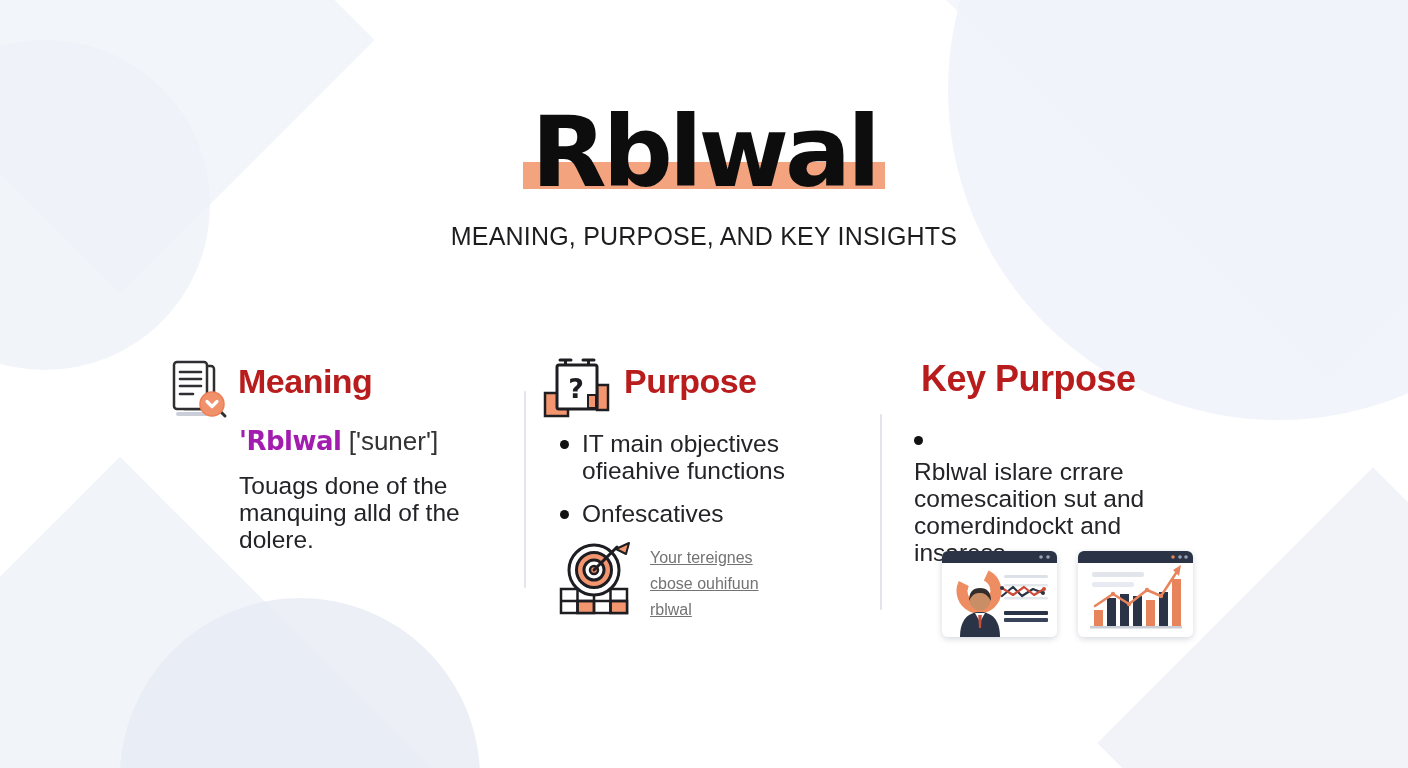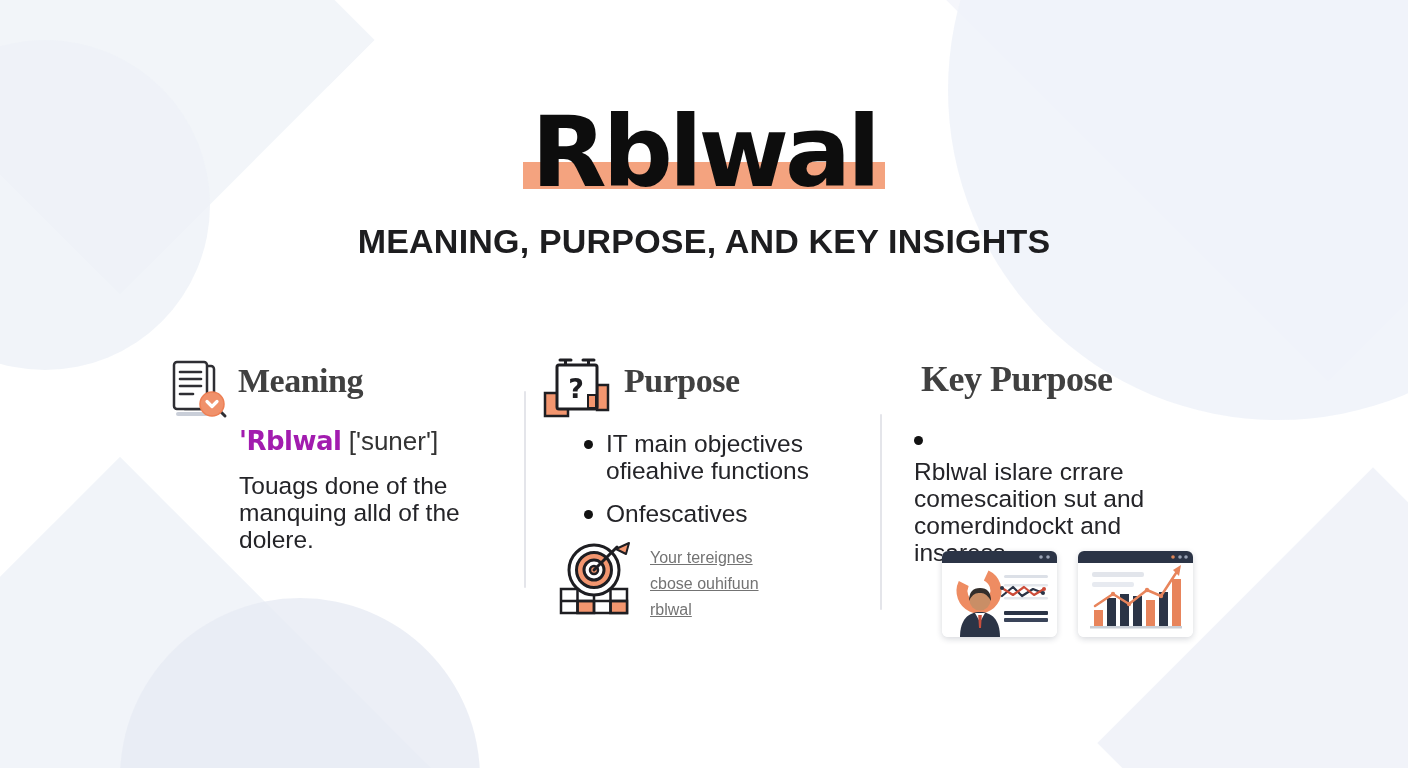--- a/index.html
+++ b/index.html
@@ -31,50 +31,50 @@
     font-weight:800; font-size:98px; line-height:1.04;
     letter-spacing:-4px; color:#0d0d0d;
     padding:0 6px;
   }
   .title-highlight {
     position:absolute; left:-2px; right:-2px; bottom:15px; height:27px;
     background:#F4A37F; z-index:-1;
   }
   .subtitle-wrap { position:absolute; left:0; top:222px; width:1408px; text-align:center; }
   .subtitle {
-    font-size:34px; letter-spacing:.2px; color:#1d1d1f; font-weight:700;
+    font-size:25px; letter-spacing:.2px; color:#1d1d1f; font-weight:400;
   }
 
   
   .divider { position:absolute; width:2px; background:#E4E5EA; border-radius:1px; }
   .divider-1 { left:524px; top:391px; height:197px; }
   .divider-2 { left:880px; top:414px; height:196px; }
 
   .heading {
     position:absolute;
-    font-family:Liberation Serif, serif;
-    font-weight:800; font-size:34px; color:#404040; letter-spacing:-.5px;
+    font-family:Liberation Sans, sans-serif;
+    font-weight:800; font-size:34px; color:#b91c1c; letter-spacing:-.5px;
     white-space:nowrap;
   }
   .body-text { color:#242428; font-size:24.5px; line-height:27px; }
   .multiline { white-space:pre-line; }
 
   
   .meaning-icon { position:absolute; left:165px; top:357px; width:64px; height:66px; }
   .meaning-heading { left:238px; top:362px; }
   .meaning-term { position:absolute; left:239px; top:426px; font-size:26px; color:#333; }
   .meaning-term b { font-family:"DejaVu Sans", sans-serif; font-weight:800; color:#a21caf; letter-spacing:-.5px; }
   .meaning-body { position:absolute; left:239px; top:472px; width:260px; }
 
   
   .purpose-icon { position:absolute; left:543px; top:355px; width:68px; height:70px; }
   .purpose-heading { left:624px; top:362px; }
   .bullet-item { display:flex; gap:13px; }
   .bullet-dot { width:9px; height:9px; border-radius:50%; background:#121212; margin-top:10px; flex:0 0 9px; }
-  .purpose-bullets { position:absolute; left:584px; top:430px; width:270px; display:flex; flex-direction:column; gap:16px; }
+  .purpose-bullets { position:absolute; left:560px; top:430px; width:270px; display:flex; flex-direction:column; gap:16px; }
   .purpose-callout-icon { position:absolute; left:556px; top:541px; width:78px; height:76px; }
   .purpose-callout-text { position:absolute; left:650px; top:545px; width:210px; font-size:16px; line-height:26px; color:#737373;text-decoration:underline; }
 
   
   .insights-heading { left:921px; top:358px; font-size:36px; }
   .insights-bullet { position:absolute; left:914px; top:426px; width:290px;flex-direction:column; }
   .thumbs { position:absolute; left:942px; top:551px; display:flex; gap:21px; }
   .thumb {
     width:115px; height:86px; background:#fff; border-radius:6px; overflow:hidden;
     box-shadow:0 2px 6px rgba(30,40,60,.18);

